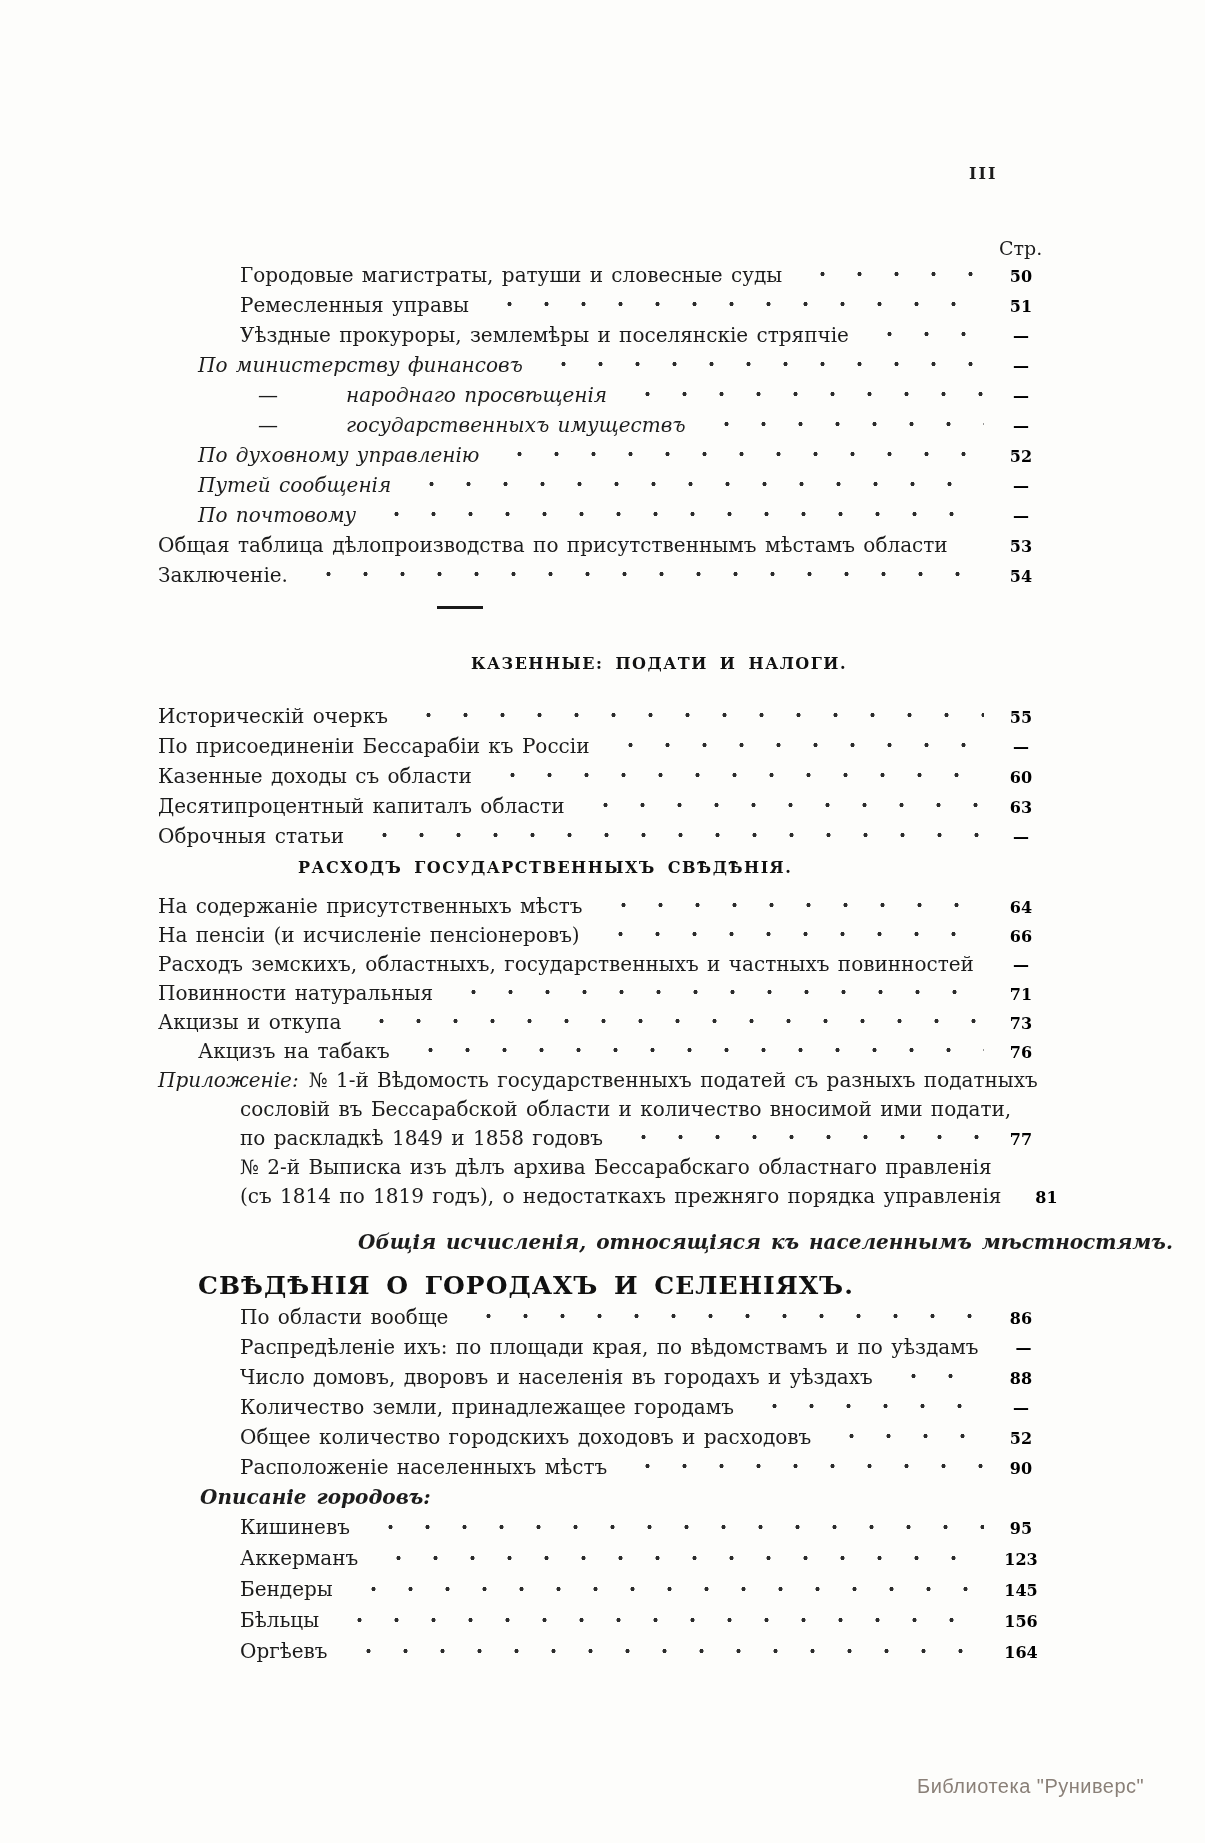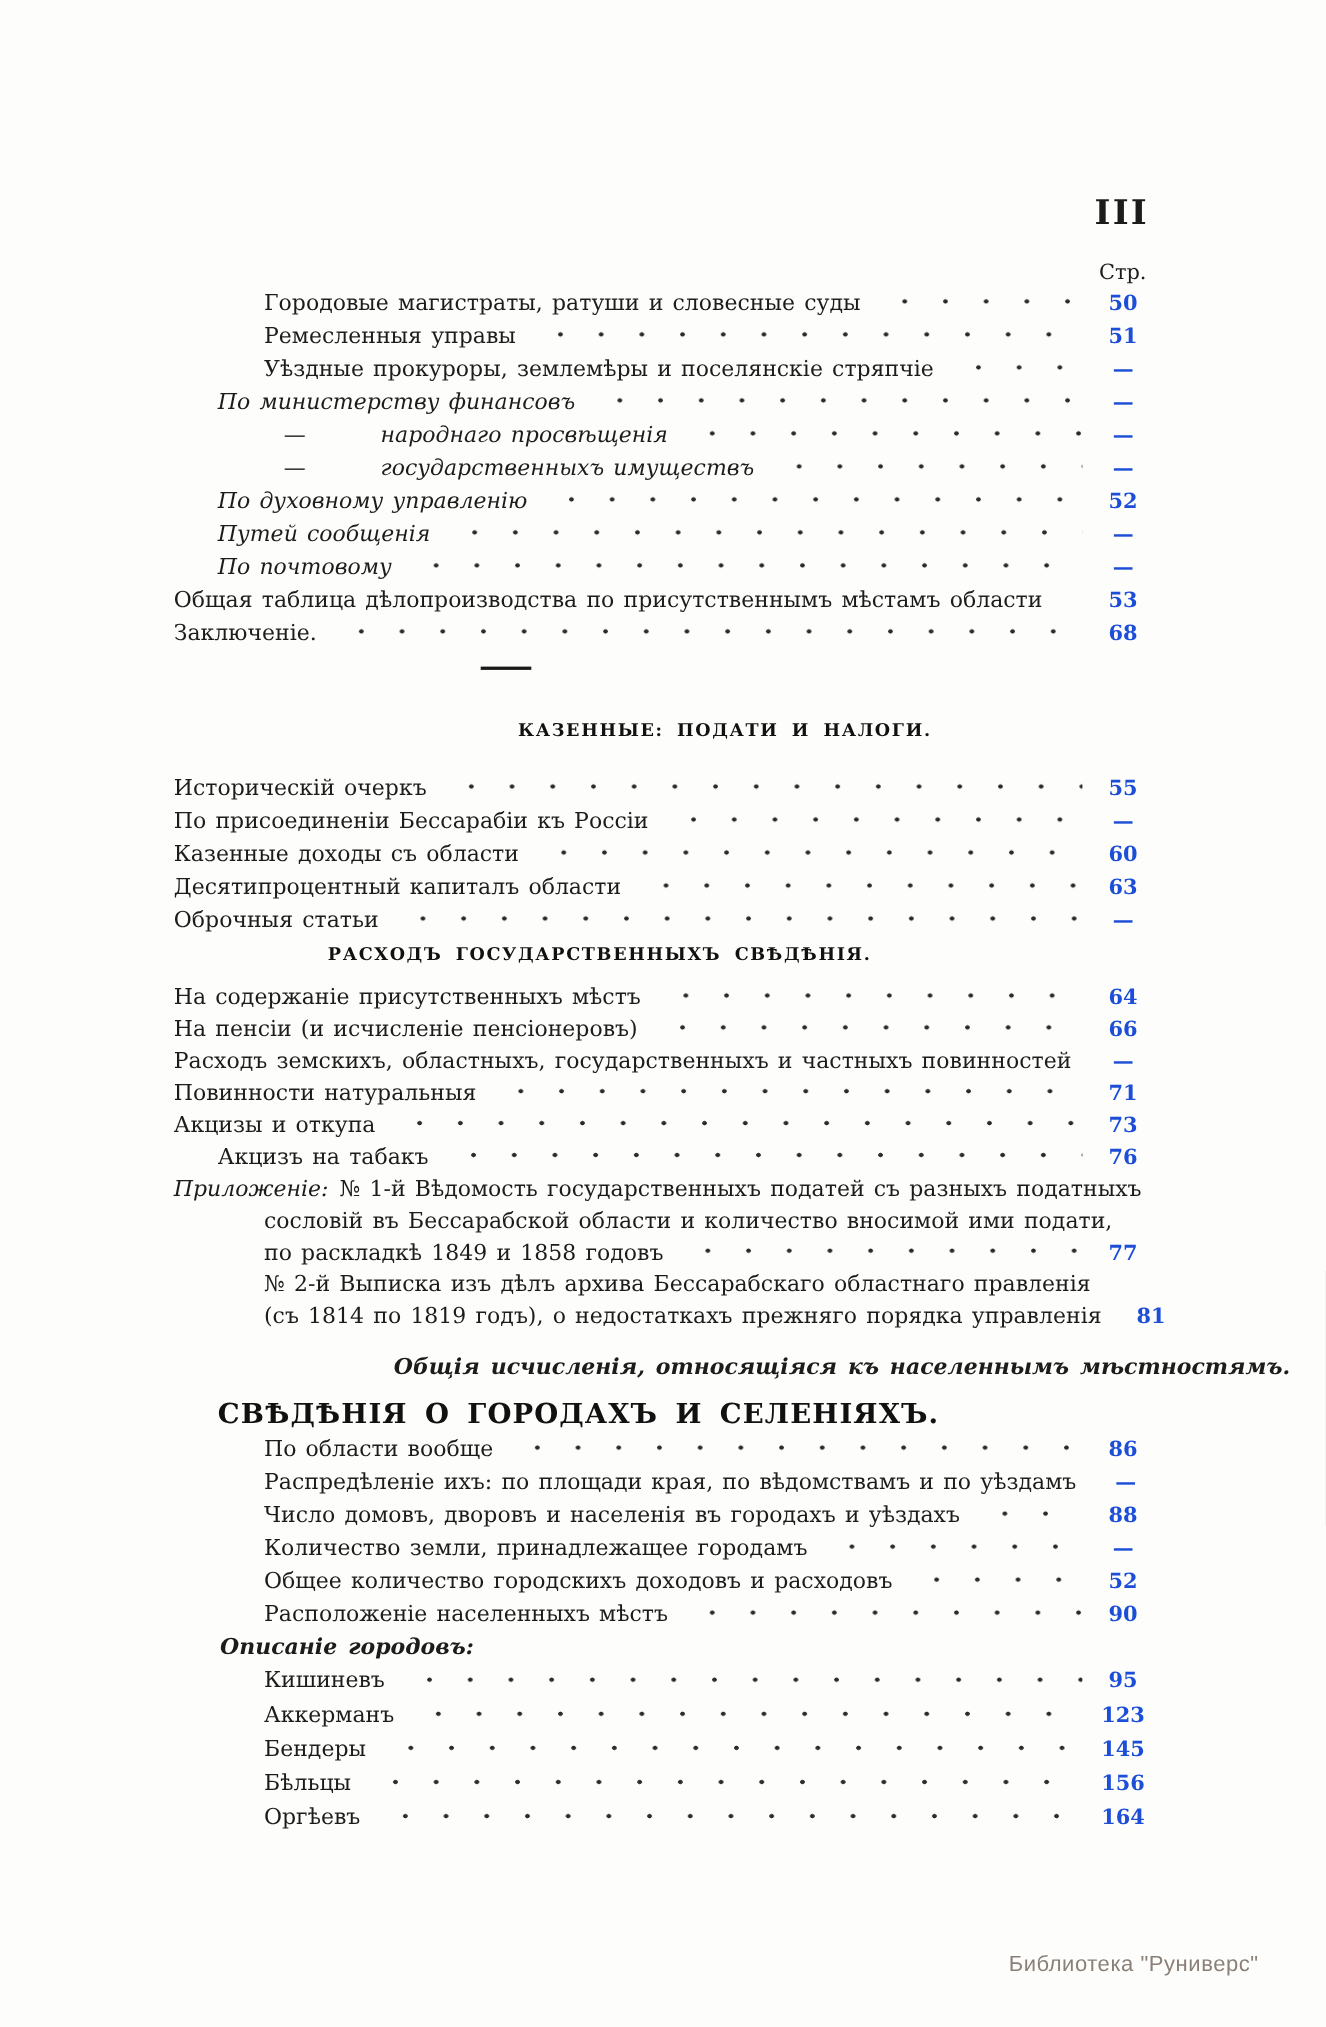--- a/index.html
+++ b/index.html
@@ -6,22 +6,22 @@
   .page{
     position:relative;
     width:1205px;height:1843px;
     margin:0 auto;
     background:#fdfdfb;
     font-family:"DejaVu Serif", serif;
     color:#1c1c1c;
     overflow:hidden;
   }
   .folio{
-    position:absolute;top:176px;left:969px;
-    font-size:31px;font-weight:bold;letter-spacing:2px;margin-left:26px;
+    position:absolute;top:164px;left:969px;
+    font-size:16px;font-weight:bold;letter-spacing:2px;
   }
   .col-head{
     position:absolute;top:237px;left:999px;
     font-size:19px;
   }
   .toc{position:absolute;top:260px;left:158px;width:894px;}
 
   .rows{width:100%;}
   .row{
     display:flex;align-items:baseline;
@@ -40,21 +40,21 @@
   .leader{
     flex:1 1 auto;min-width:0;align-self:stretch;margin:0 6px 0 8px;
     background-image:radial-gradient(circle,#2b2b2b 1.8px,rgba(0,0,0,0) 2.3px);
     background-size:37px 12px;
     background-repeat:repeat-x;
     background-position:14px calc(100% - 10px);
   }
   .leader.nodots{background:none;}
   .pg{
     flex:none;width:62px;text-align:center;
-    font-weight:bold;font-size:19px;color:#1d4ed8;
+    font-weight:bold;font-size:16px;color:#000000;
   }
 
   .rule{
     width:46px;height:0;
     border-top:3px solid #1a1a1a;
     margin:16px 0 0 279px;
   }
   .heading{font-weight:bold;white-space:nowrap;}
   .heading-s{font-size:16px;line-height:22px;letter-spacing:1.5px;word-spacing:5px;color:#111;}
   .heading-l{font-size:25px;line-height:32px;letter-spacing:1px;word-spacing:6px;color:#111;}
@@ -133,21 +133,21 @@
           <span class="pg">—</span>
         </div>
         <div class="row ind-0">
           <span class="label">Общая таблица дѣлопроизводства по присутственнымъ мѣстамъ области</span>
           <span class="leader"></span>
           <span class="pg">53</span>
         </div>
         <div class="row ind-0">
           <span class="label">Заключеніе.</span>
           <span class="leader"></span>
-          <span class="pg">68</span>
+          <span class="pg">54</span>
         </div>
       </div>
       <div class="rule"></div>
       <div class="heading heading-s">КАЗЕННЫЕ: ПОДАТИ И НАЛОГИ.</div>
       <div class="rows">
         <div class="row ind-0">
           <span class="label">Историческій очеркъ</span>
           <span class="leader"></span>
           <span class="pg">55</span>
         </div>

